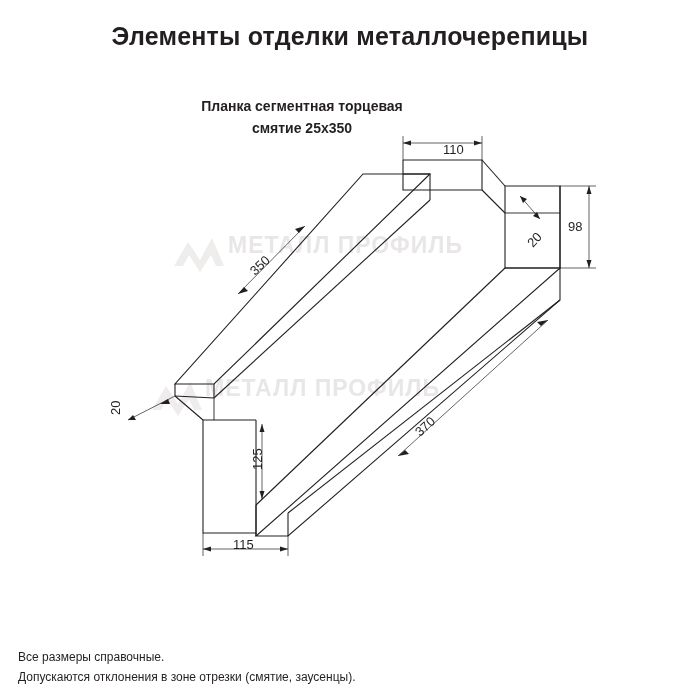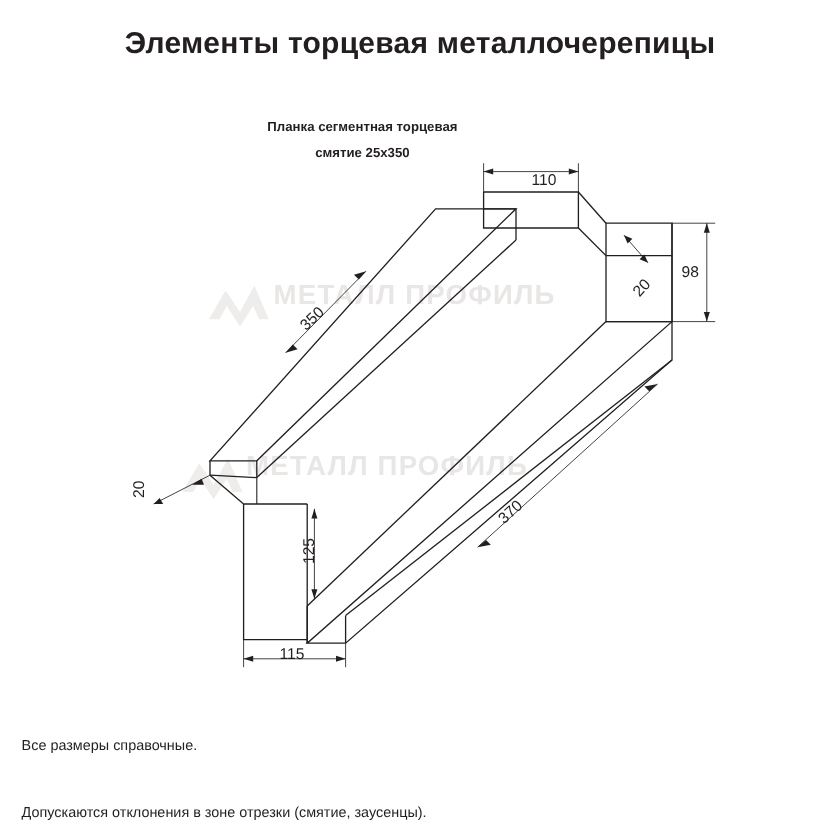--- a/index.html
+++ b/index.html
@@ -29,36 +29,36 @@
     font-size: 25px;
     font-weight: bold;
     letter-spacing: 0.2px;
   }
   .subtitle {
     position: absolute;
     top: 95px;
     left: 0;
     width: 604px;
     text-align: center;
-    font-size: 11px;
+    font-size: 14px;
     line-height: 22px;
     font-weight: bold;
   }
   .drawing {
     position: absolute;
     top: 0;
     left: 0;
   }
   .footnote {
     position: absolute;
     left: 18px;
     font-size: 12px;
     color: #231f20;
   }
-  .footnote.one { top: 614px; }
+  .footnote.one { top: 650px; }
   .footnote.two { top: 670px; text-align: right; }
   .wm {
     position: absolute;
     font-family: "Liberation Sans", sans-serif;
     font-weight: bold;
     color: #e9e6e6;
     font-size: 23px;
     letter-spacing: 1px;
     white-space: nowrap;
     pointer-events: none;
@@ -68,21 +68,21 @@
   .wmlogo {
     position: absolute;
     pointer-events: none;
   }
 </style>
 </head>
 <body>
 
 <div class="page">
 
-  <div class="title">Элементы торцевая металлочерепицы</div>
+  <div class="title">Элементы отделки металлочерепицы</div>
 
   <div class="subtitle">
     <div>Планка сегментная торцевая</div>
     <div>смятие 25х350</div>
   </div>
 
   <div class="wm wm1">МЕТАЛЛ ПРОФИЛЬ</div>
   <div class="wm wm2">МЕТАЛЛ ПРОФИЛЬ</div>
 
   <svg class="wmlogo" width="60" height="50" style="left:168px; top:228px;" viewBox="0 0 60 50">

